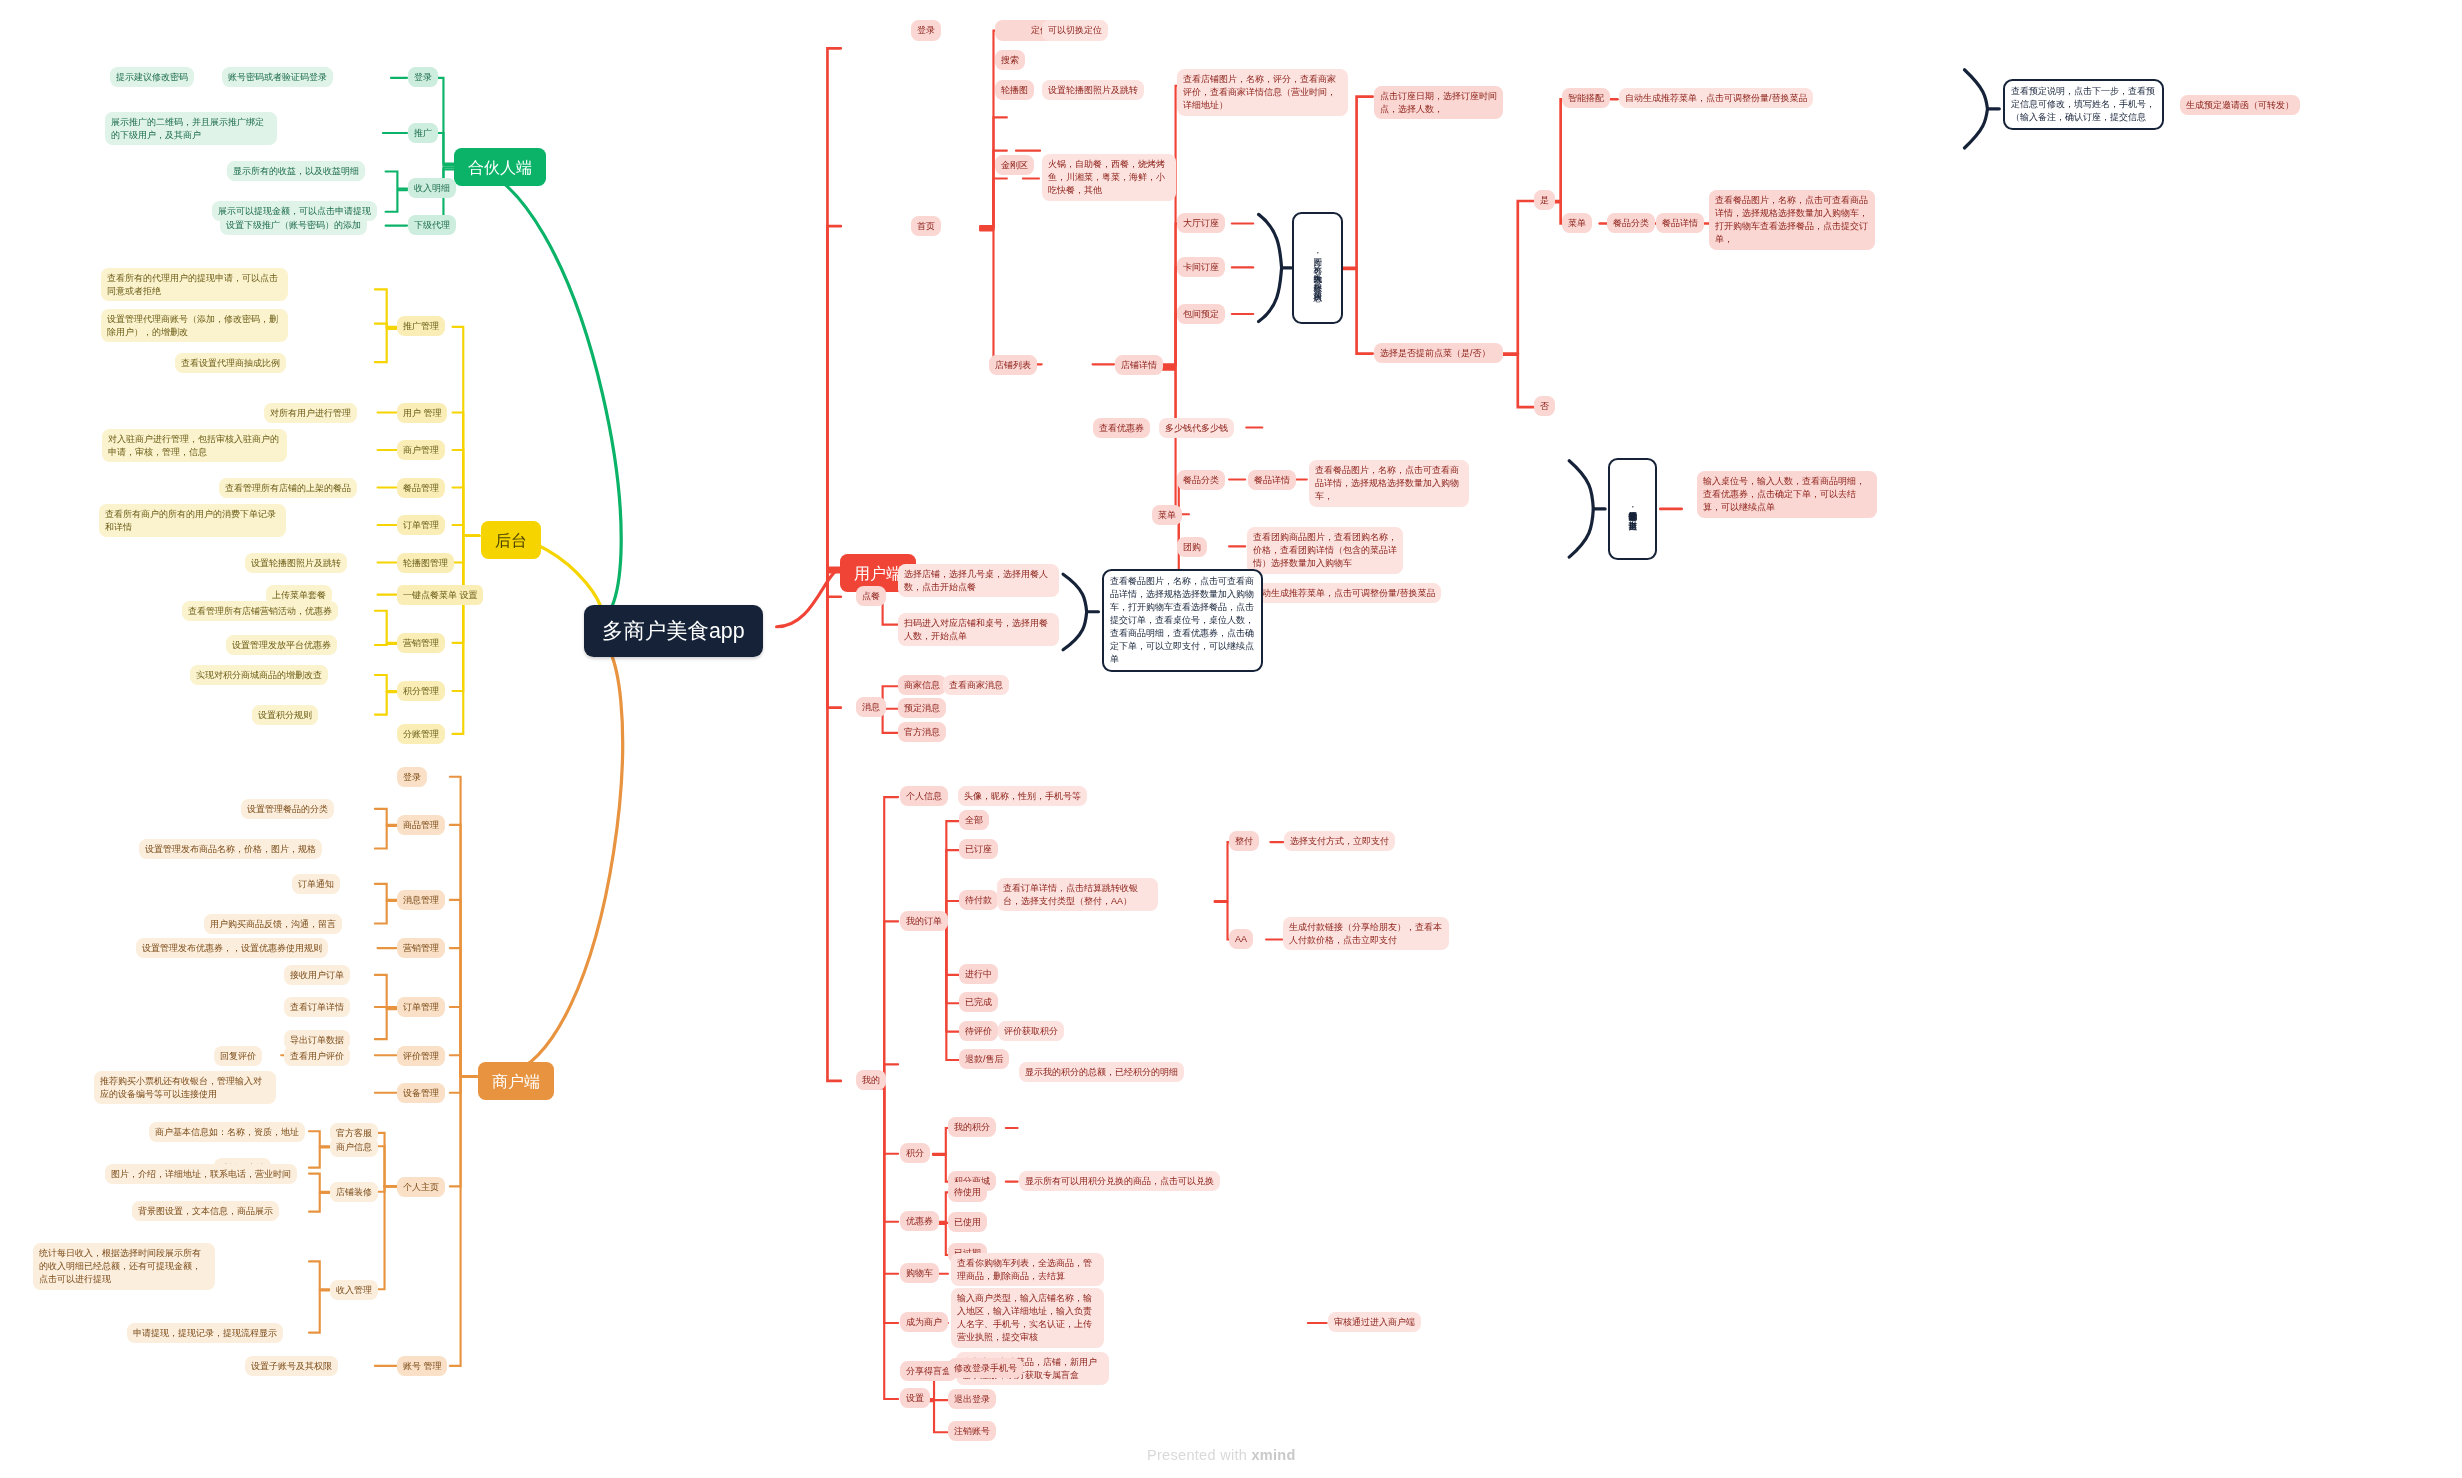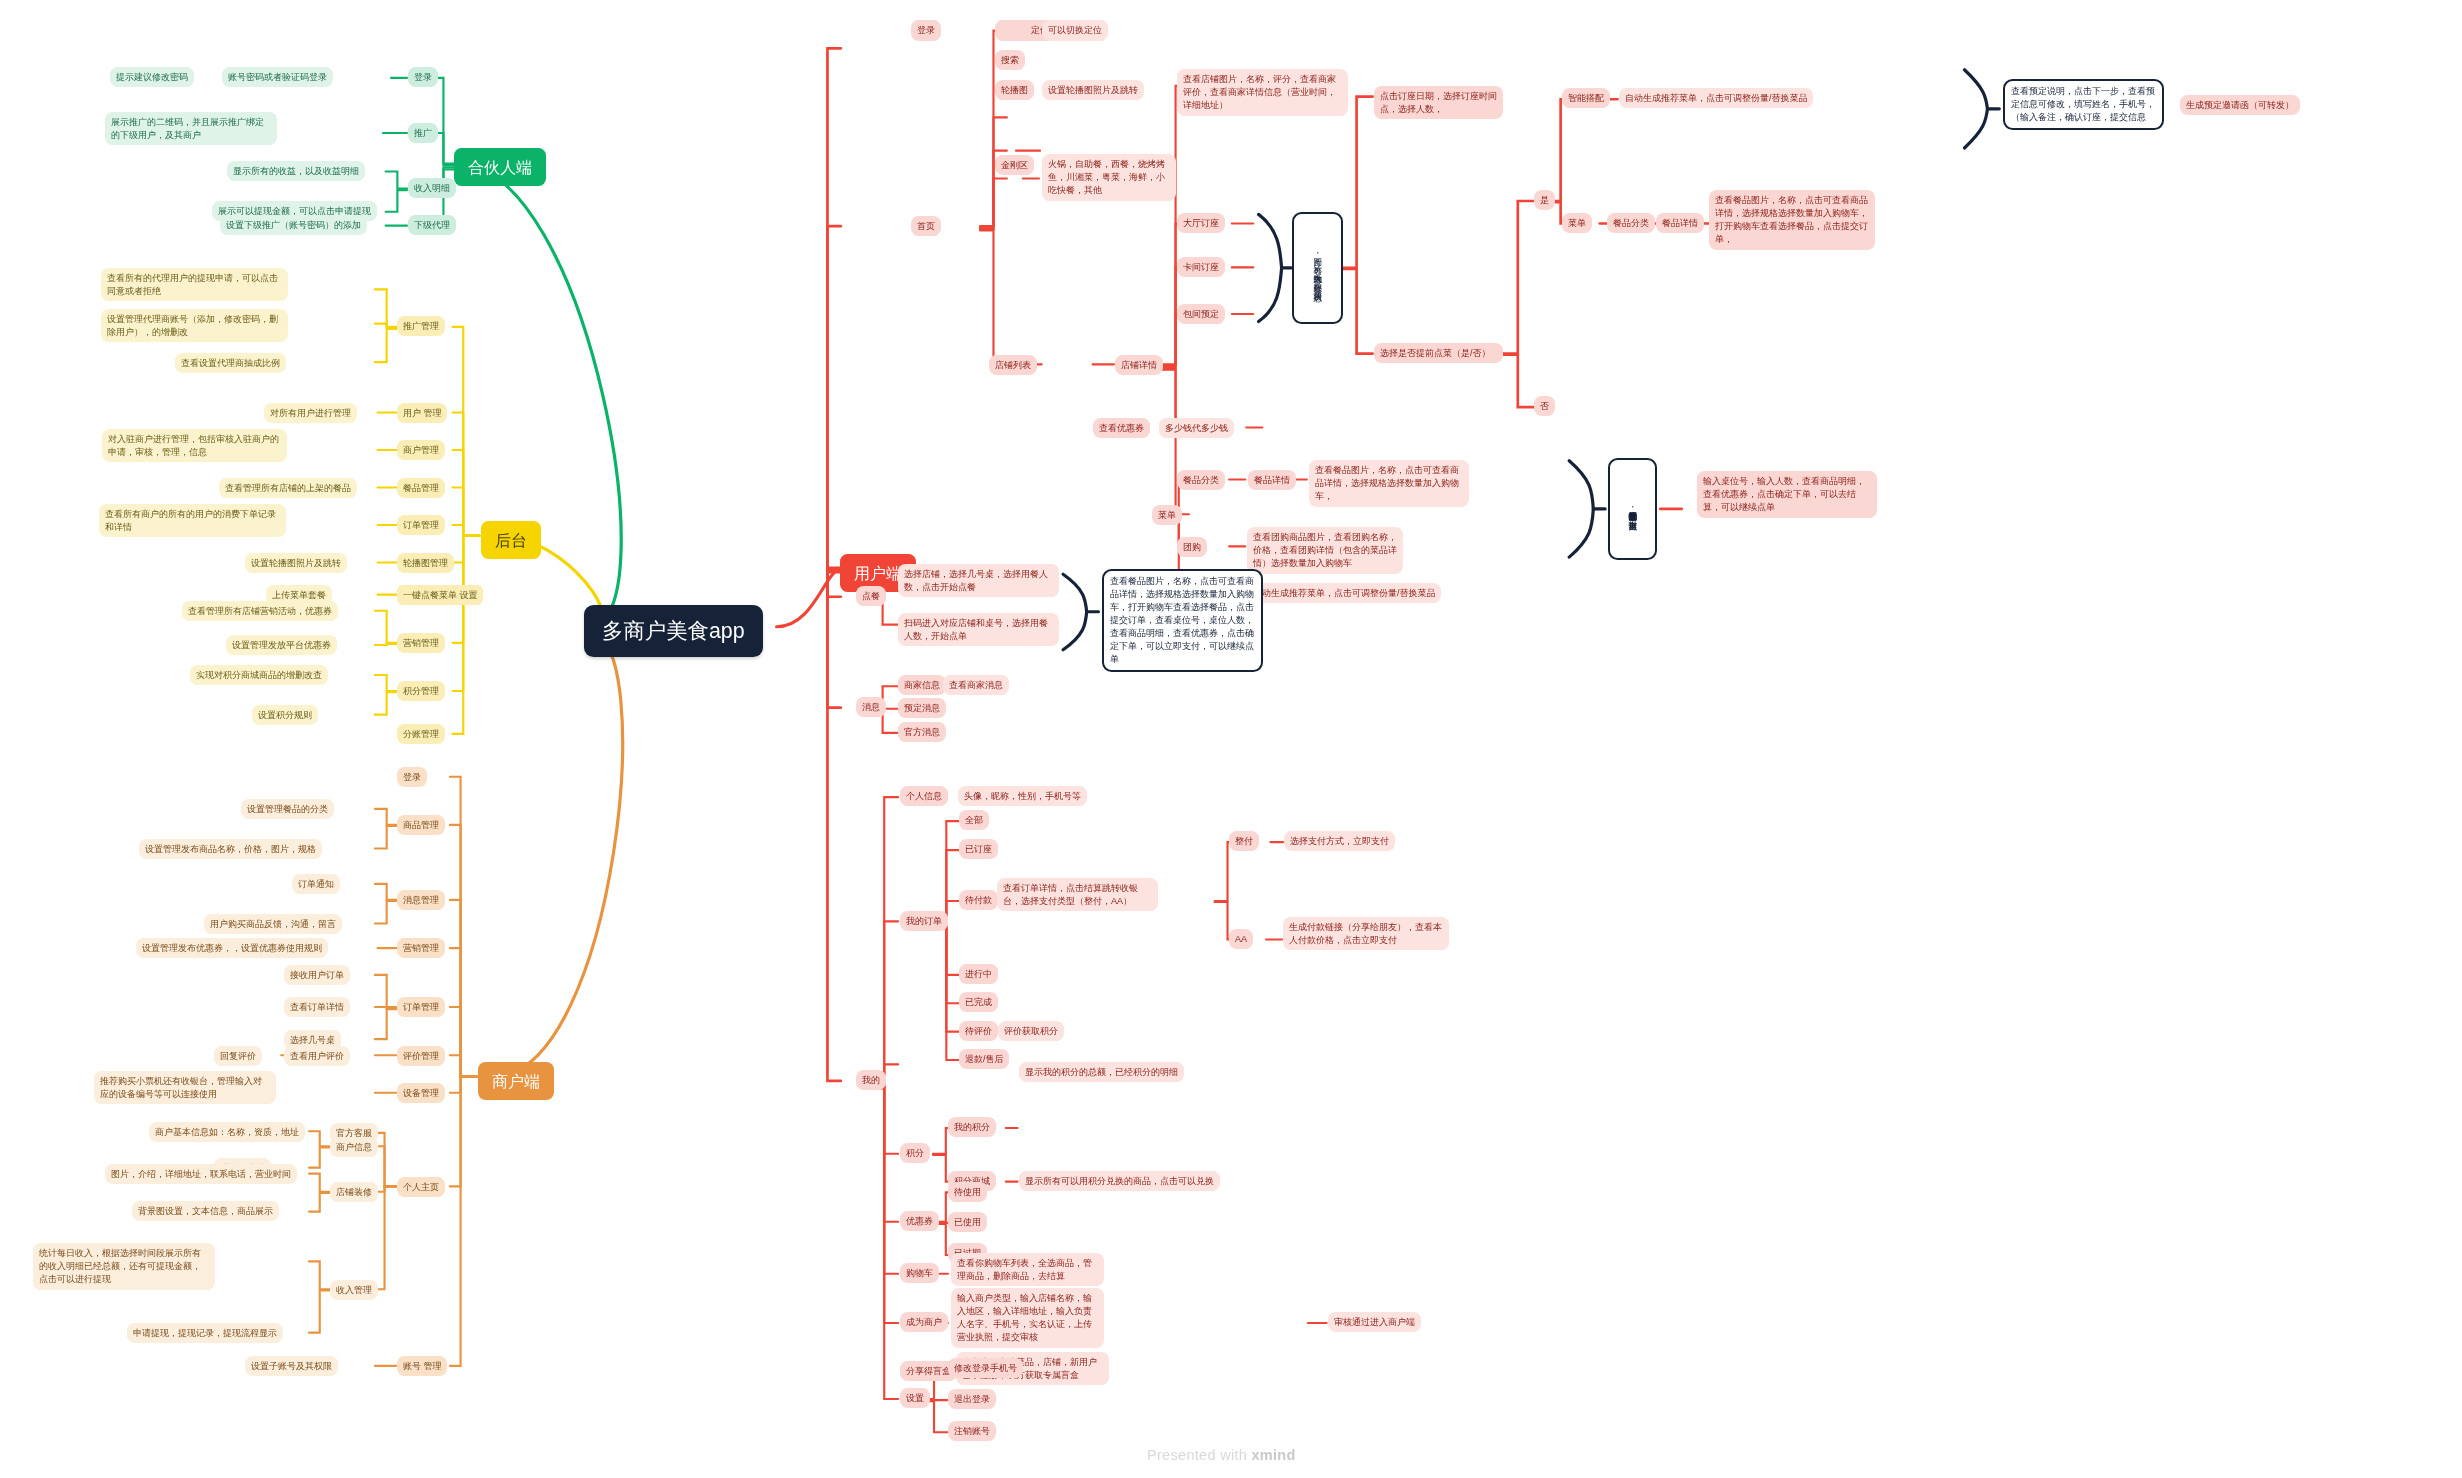--- a/index.html
+++ b/index.html
@@ -324,21 +324,21 @@
   <div class="node o1 sm" style="left:397px;top:890px;">消息管理</div>
   <div class="node o2 sm" style="left:292px;top:874px;">订单通知</div>
   <div class="node o2 sm" style="left:204px;top:914px;">用户购买商品反馈，沟通，留言</div>
 
   <div class="node o1 sm" style="left:397px;top:938px;">营销管理</div>
   <div class="node o2 sm" style="left:136px;top:938px;">设置管理发布优惠券，，设置优惠券使用规则</div>
 
   <div class="node o1 sm" style="left:397px;top:997px;">订单管理</div>
   <div class="node o2 sm" style="left:284px;top:965px;">接收用户订单</div>
   <div class="node o2 sm" style="left:284px;top:997px;">查看订单详情</div>
-  <div class="node o2 sm" style="left:284px;top:1030px;">选择几号桌</div>
+  <div class="node o2 sm" style="left:284px;top:1030px;">导出订单数据</div>
 
   <div class="node o1 sm" style="left:397px;top:1046px;">评价管理</div>
   <div class="node o2 sm" style="left:284px;top:1046px;">查看用户评价</div>
   <div class="node o2 sm" style="left:214px;top:1046px;">回复评价</div>
 
   <div class="node o1 sm" style="left:397px;top:1083px;">设备管理</div>
   <div class="node o2 sm" style="left:94px;top:1071px;width:182px;">推荐购买小票机还有收银台，管理输入对应的设备编号等可以连接使用</div>
 
   <div class="node o1 sm" style="left:397px;top:1177px;">个人主页</div>
   <div class="node o2 sm" style="left:330px;top:1123px;">官方客服</div>

